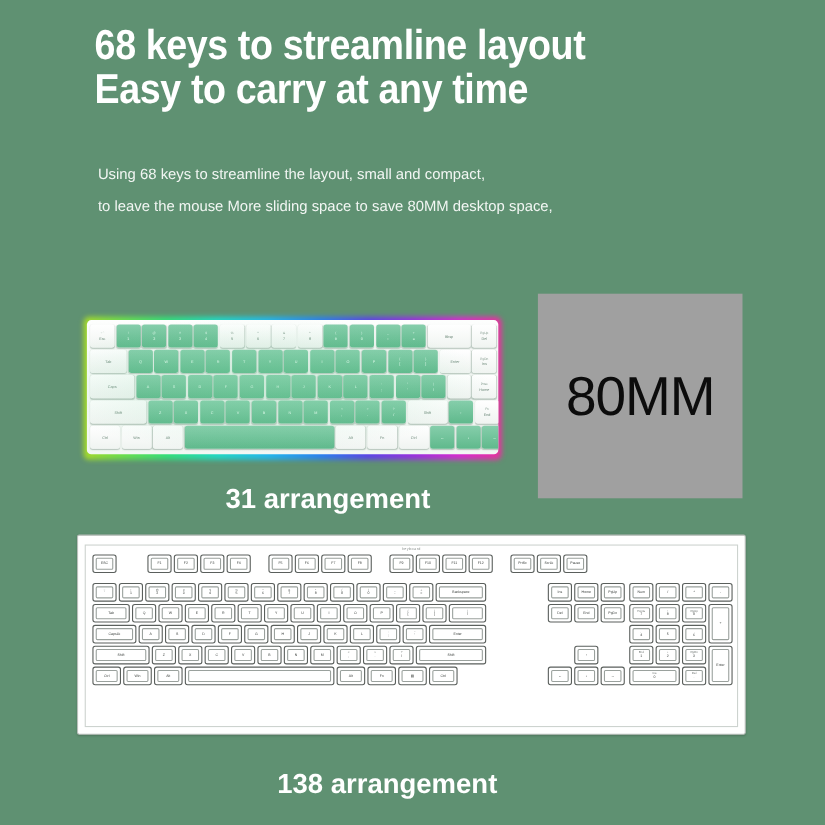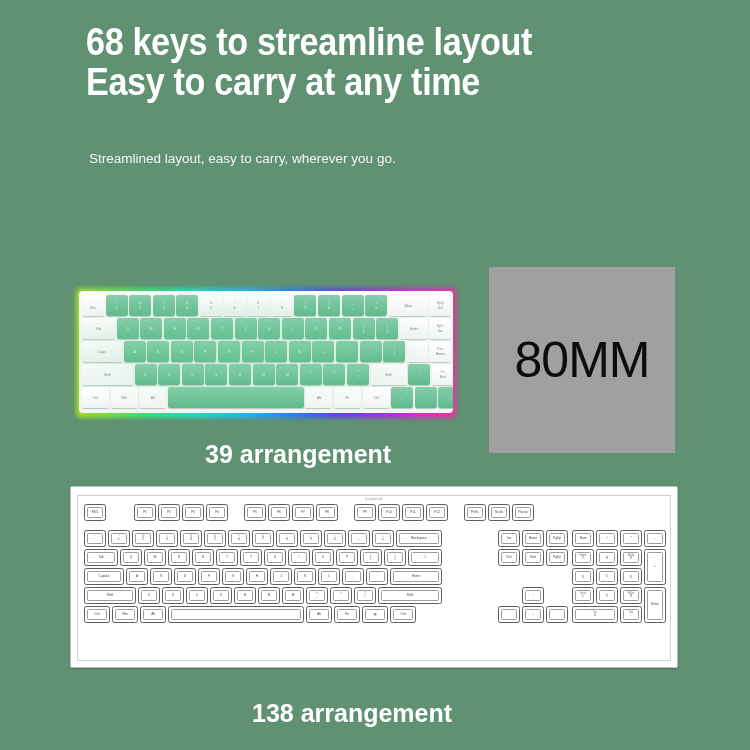--- a/index.html
+++ b/index.html
@@ -199,21 +199,22 @@
 </style>
 </head>
 <body>
 
 <div class="headline">
   <span class="hl-line">68 keys to streamline layout</span>
   <span class="hl-line">Easy to carry at any time</span>
 </div>
 
 <div class="body-copy">
-  <span class="bc-line">Streamlined layout, easy to carry, wherever you go.</span>
+  <span class="bc-line">Using 68 keys to streamline the layout, small and compact,</span>
+  <span class="bc-line">to leave the mouse More sliding space to save 80MM desktop space,</span>
 </div>
 
 <div class="kb68-wrap">
   <div class="kb68-glow"></div>
   <div class="kb68-body">
     <div id="kb68-keys">
         <div class="k68row" style="top: 4px;">
           <div class="k68 w" style="width: 22px;">
             <span class="sub">~ `</span>
             <span>Esc</span>
@@ -453,21 +454,21 @@
         </div>
       </div>
     <div class="kb68-sheen"></div>
   </div>
 </div>
 
 <div class="mm-box">
   <span class="mm-text">80MM</span>
 </div>
 
-<div class="caption cap-68">39 arrangement</div>
+<div class="caption cap-68">31 arrangement</div>
 <div class="caption cap-104">138 arrangement</div>
 
 <div class="kb104">
   <div class="kb104-inner">
     <div class="kb104-logo">keyboard</div>
     <div id="kb104-keys">
         <div class="k104row" style="left: 6px; top: 8px;">
           <div class="k104" style="width: 22px;">
             <span>ESC</span>
           </div>

